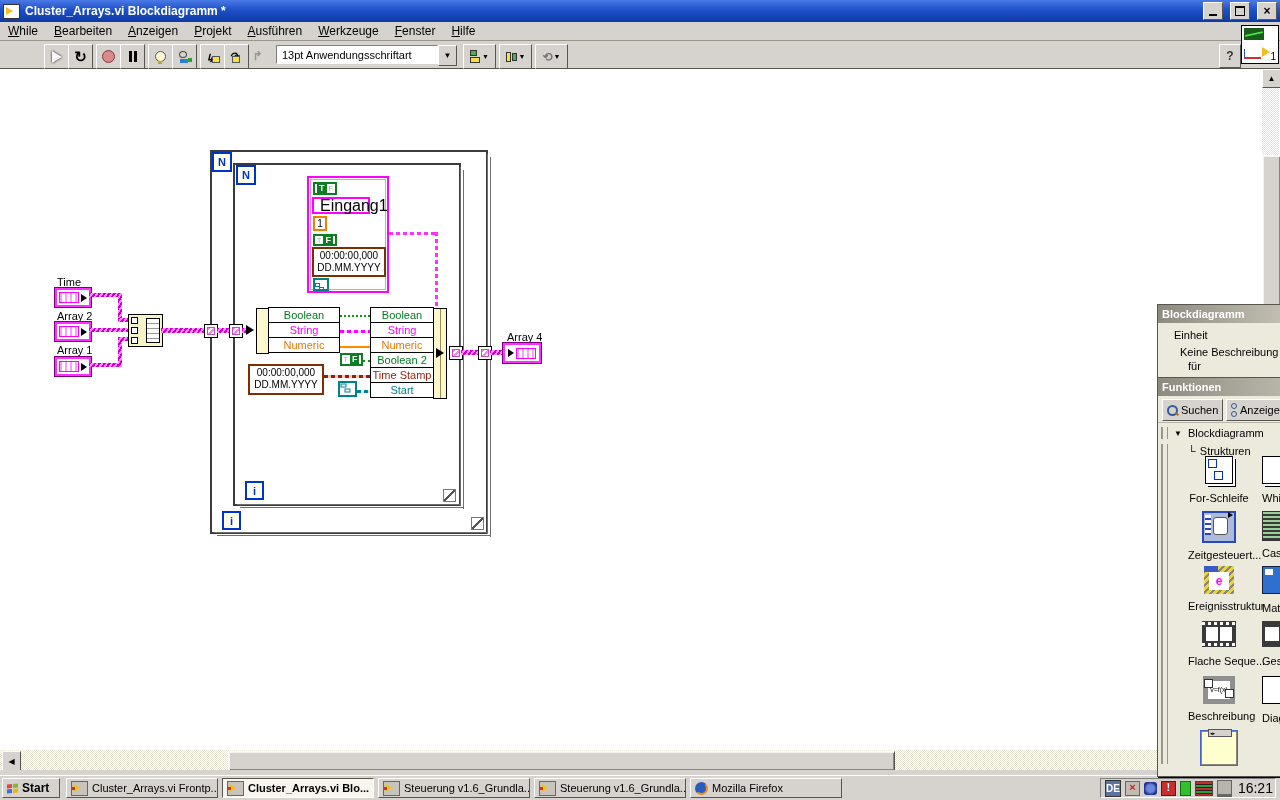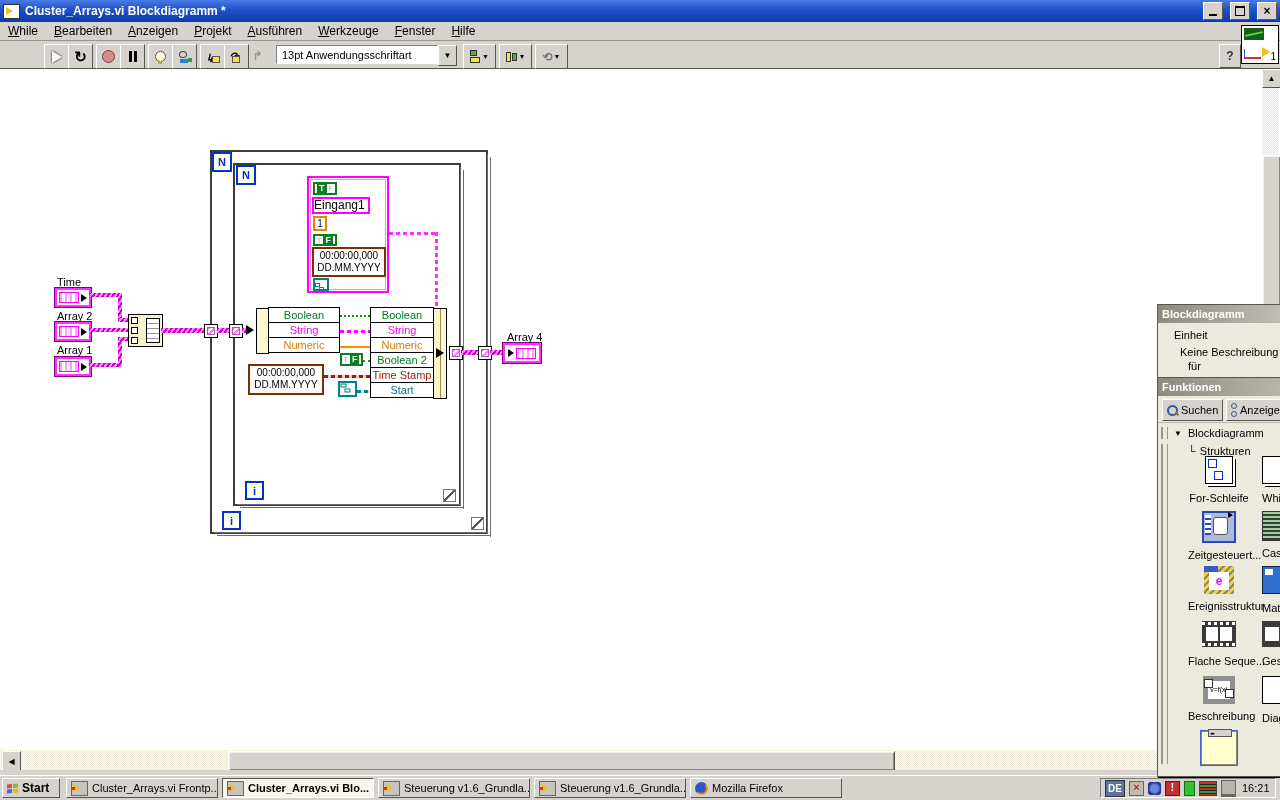--- a/index.html
+++ b/index.html
@@ -310,21 +310,21 @@
     </svg>
 </div>
 <div class="abs wire-path" style="left:357px;top:390px;width:13px"></div>
 
 <div class="abs" style="left:307px;top:176px;width:82px;height:117px;border:2px solid #ff00ff;box-sizing:border-box">
   <div style="position:absolute;inset:1px;border:1px solid #ff80ff"></div>
   <div class="abs boolc" style="left:4px;top:4px;width:24px;height:13px">
     <span class="big">T</span>
     <span class="small">F</span>
   </div>
-  <div class="abs" style="left:3px;top:19px;width:58px;height:17px;border:2px solid #ff00ff;box-sizing:border-box;font-size:12px;line-height:13px;padding-left:0;background:#fff">
+  <div class="abs" style="left:3px;top:19px;width:58px;height:17px;border:2px solid #ff00ff;box-sizing:border-box;font-size:16px;line-height:13px;padding-left:6px;background:#fff">
     <span>Eingang1</span>
   </div>
   <div class="abs" style="left:4px;top:38px;width:14px;height:15px;border:2px solid #f08000;box-sizing:border-box;font-size:10px;line-height:11px;text-align:center;background:#fff">
     <span>1</span>
   </div>
   <div class="abs boolc" style="left:4px;top:56px;width:24px;height:12px">
     <span class="small">T</span>
     <span class="big">F</span>
   </div>
   <div class="abs const-ts" style="left:3px;top:69px;width:74px;height:30px">
@@ -503,15 +503,15 @@
       <span>DE</span>
       </span>
     <span class="trayico" style="position:relative;background:#c0bcb4;border:1px solid #666">
         <i style="position:absolute;inset:0;color:#d02020;font-size:11px;font-weight:bold;line-height:11px;text-align:center;font-style:normal">×</i>
       </span>
     <span class="trayico" style="background:radial-gradient(circle,#6a8ae0 0 40%,#20308a 70%);border-radius:3px"></span>
     <span class="trayico" style="background:#c43030;border:1px solid #701010;color:#fff;font-weight:bold;font-size:10px;text-align:center;line-height:12px">!</span>
     <span class="trayico" style="width:9px;background:#30c030;border:1px solid #107010"></span>
     <span class="trayico" style="width:16px;background:repeating-linear-gradient(180deg,#c03030 0 2px,#222 2px 3px,#30a030 3px 5px,#222 5px 6px);border:1px solid #444"></span>
     <span class="trayico" style="background:#b8b4ac;border:1px solid #666;border-bottom-width:3px"></span>
-    <span style="font-size:11px;margin-left:2px"><span>16:21</span></span>
+    <span style="font-size:14px;margin-left:2px"><span>16:21</span></span>
   </div>
 </div>
 
 </body></html>

